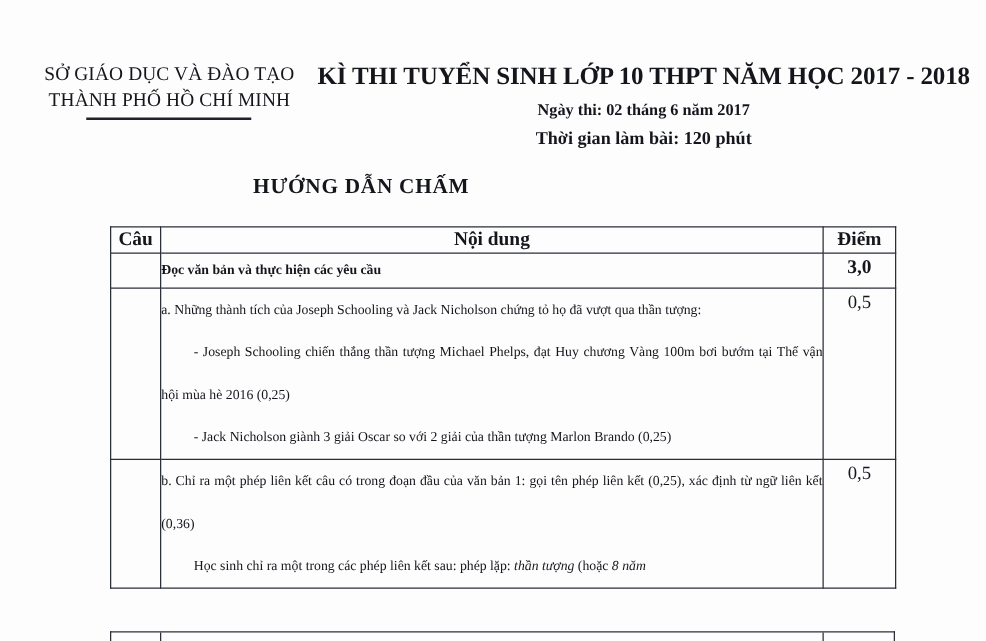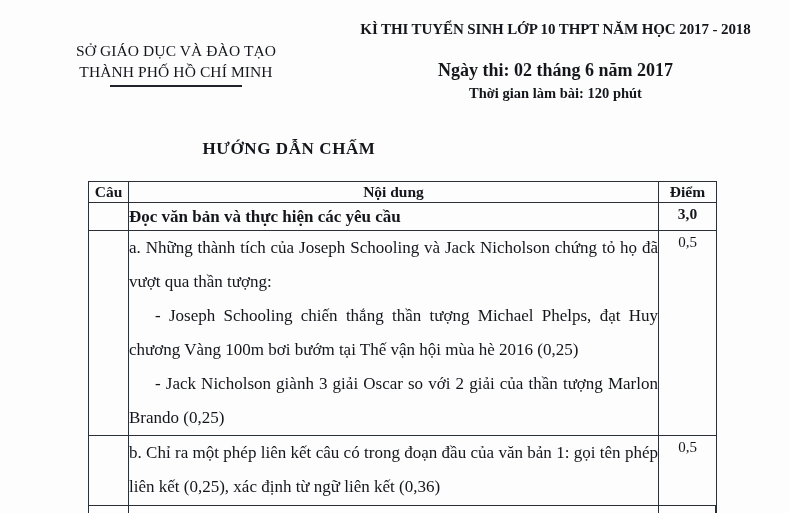--- a/index.html
+++ b/index.html
@@ -60,23 +60,23 @@
     flex: 1;
     text-align: center;
     padding-right: 30px;
   }
 
   .header-right .hr-line {
     font-weight: 700;
     line-height: 22px;
     white-space: nowrap;
   }
-  .header-right .hr-line.l1 { font-size: 15px; letter-spacing: -0.1px; }
+  .header-right .hr-line.l1 { font-size: 20px; letter-spacing: -0.1px; margin-top: 32px; }
   .header-right .hr-line.l2 { font-size: 14.5px; margin-top: 1px; }
-  .header-right .hr-line.l3 { font-size: 18px; margin-top: 19px; }
+  .header-right .hr-line.l3 { font-size: 13px; margin-top: 5px; }
   .header-right .hr-line.l4 { font-size: 14.5px; margin-top: 1px; }
 
   
   .doc-title {
     position: absolute;
     top: 139px;
     left: 0;
     width: 628px;
     text-align: center;
     font-size: 17px;
@@ -122,21 +122,21 @@
 
   .cell-diem {
     text-align: center;
     font-size: 15px;
     padding: 4px 0 4px 0;
     line-height: 22px;
   }
   .cell-diem.bold { font-weight: 700; font-size: 15.5px; }
 
   .cell-noi {
-    font-size: 17px;
+    font-size: 11px;
     line-height: 34px;
     padding: 0 8px 2px 8px;
     text-align: justify;
     text-justify: inter-word;
   }
   .cell-noi.headline {
     font-weight: 700;
     line-height: 25px;
     padding-top: 1px;
     padding-bottom: 1px;

